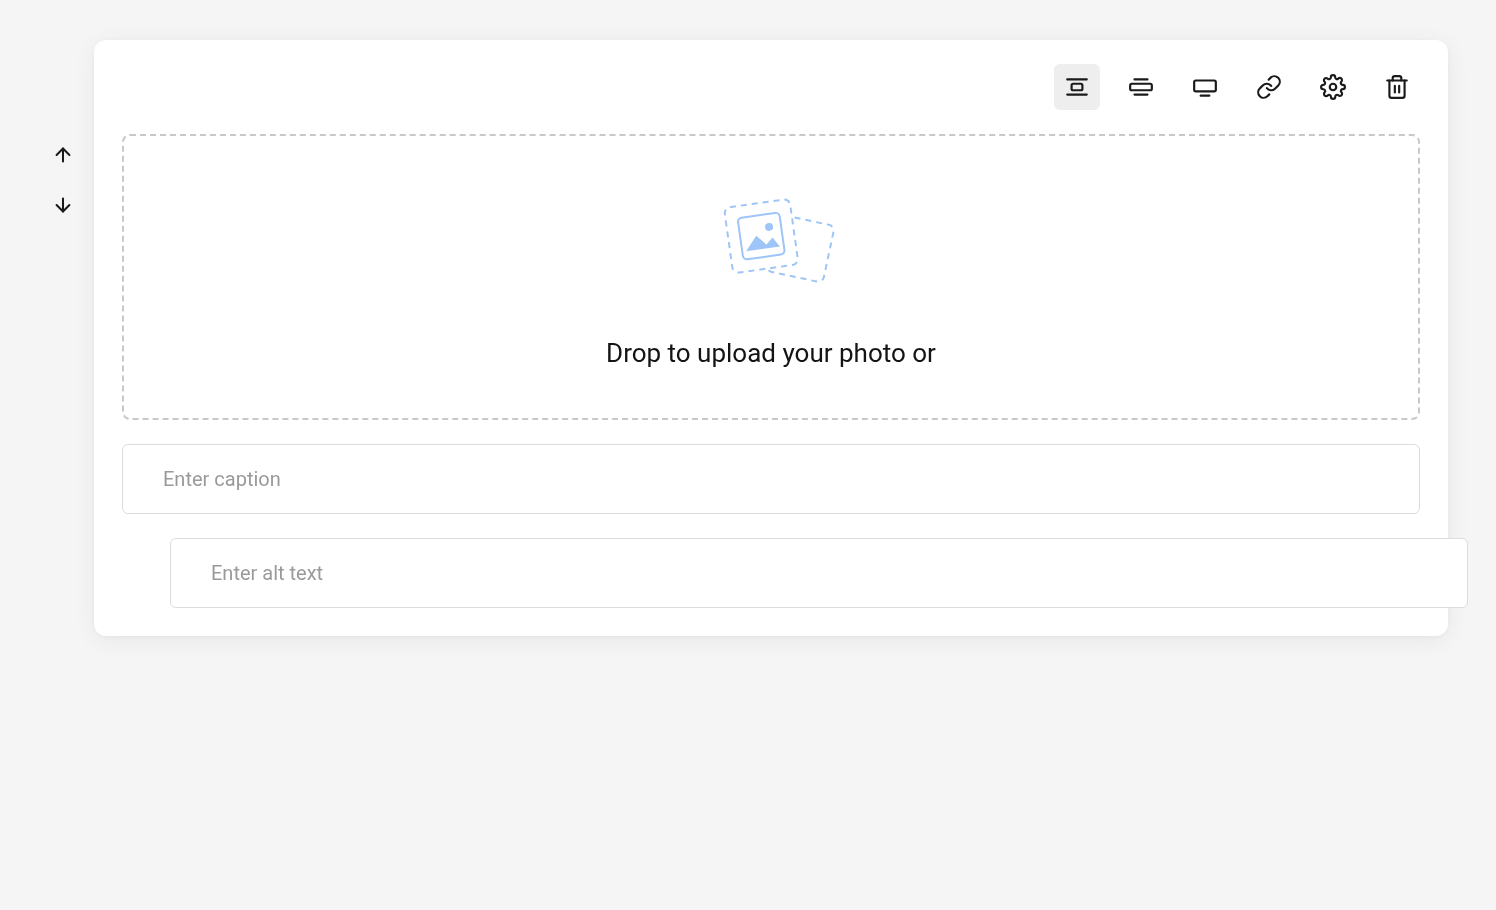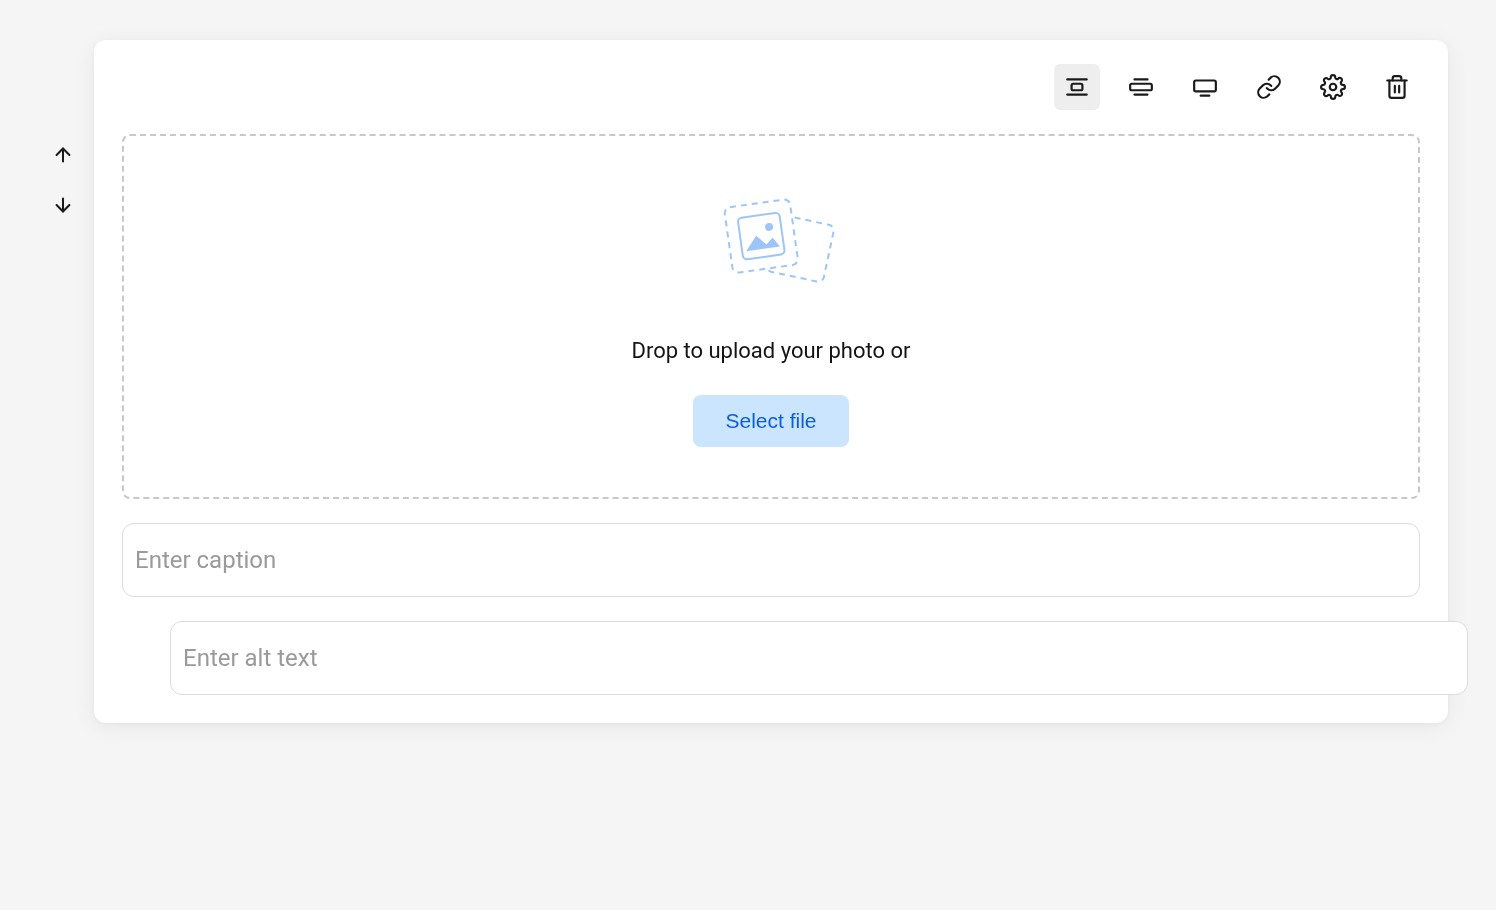--- a/index.html
+++ b/index.html
@@ -85,42 +85,42 @@
       margin-bottom: 24px;
     }
     
     .drop-illustration {
       width: 130px;
       height: 110px;
       position: relative;
     }
     
     .drop-text {
-      font-size: 22px;
+      font-size: 26px;
       color: #141414;
       font-weight: 400;
     }
     
     .select-file-btn {
       background: #cce5ff;
       border: none;
       color: #0b5ed7;
       font-size: 21px;
       font-weight: 500;
       padding: 14px 32px;
       border-radius: 8px;
       cursor: pointer;
     }
     
     .text-field {
       width: 100%;
       border: 1px solid #dcdcdc;
-      border-radius: 12px;
-      padding: 22px 12px;
-      font-size: 24px;
+      border-radius: 6px;
+      padding: 22px 40px;
+      font-size: 20px;
       color: #333;
       margin-bottom: 24px;
       font-family: inherit;
     }
     
     .text-field:last-child {
       margin-bottom: 0;
       margin-left: 48px;
     }
     
@@ -221,19 +221,18 @@
 
           <g transform="translate(18, 12) rotate(-8)">
             <rect x="0" y="0" width="66" height="66" rx="6" fill="#ffffff" stroke="#9ec5f7" stroke-width="2" stroke-dasharray="6,5"></rect>
             <rect x="12" y="12" width="42" height="42" rx="4" fill="none" stroke="#9ec5f7" stroke-width="2"></rect>
             <circle cx="42" cy="25" r="4" fill="#9ec5f7"></circle>
             <path d="M16 46 L28 32 L37 42 L44 36 L50 46 Z" fill="#9ec5f7"></path>
           </g>
         </svg>
       </div>
       <div class="drop-text">Drop to upload your photo or</div>
-      <button class="select-file-btn">Select file</button>
     </div>
 
     <input type="text" class="text-field" placeholder="Enter caption" style="">
     <input type="text" class="text-field" placeholder="Enter alt text" style="">
   </div>
 </div>
 
 </body></html>

